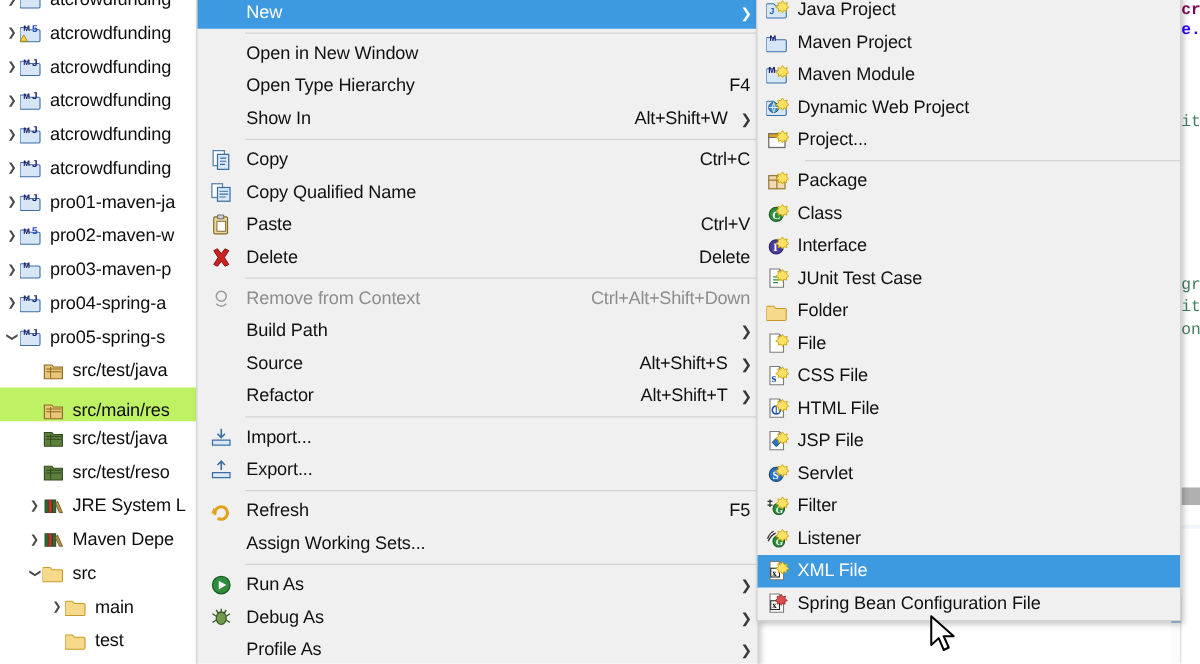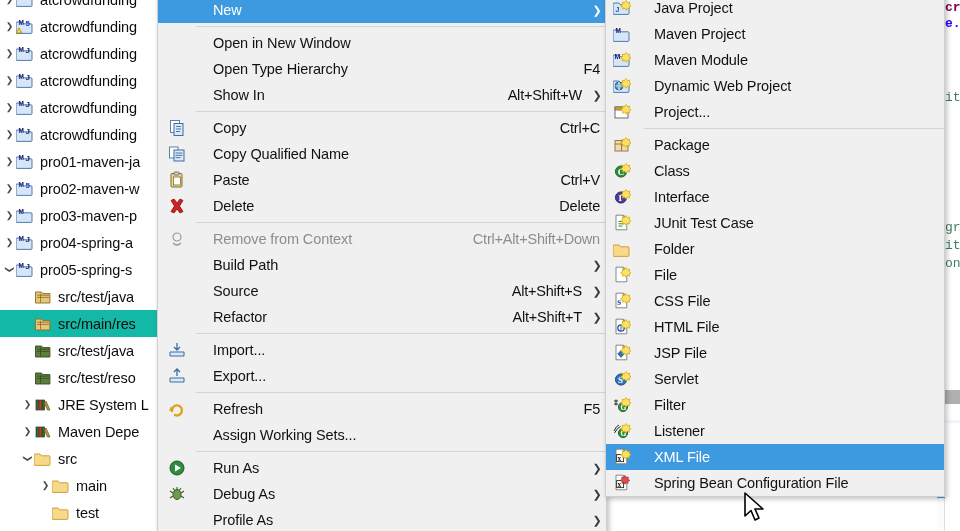--- a/index.html
+++ b/index.html
@@ -13,21 +13,21 @@
 
   
   #tree {
     position: absolute; left: 0; top: 0; width: 157px; height: 531px;
     background: #ffffff; overflow: hidden;
   }
   .trow {
     position: relative; height: 27px; display: flex; align-items: center;
     white-space: nowrap; font-size: 14.5px; color: #0d0d0d;
   }
-  .trow.sel { background: #14b8a6; }
+  .trow.sel { background: #bef264; align-items: flex-end; }
   .tw { flex: 0 0 auto; }
   .arrow {
     width: 13px; height: 27px; display: inline-flex; align-items: center;
     justify-content: center; color: #4a4a4a; font-size: 9px;
   }
   .arrow i { font-style: normal; display: block; line-height: 1; }
   .arrow.right i  { transform: none; }
   .arrow.down i   { transform: rotate(90deg); }
   .tlabel { margin-left: 5px; letter-spacing: -0.1px; }
 
@@ -46,21 +46,21 @@
   .mrow {
     position: relative; height: 26px; display: flex; align-items: center;
     padding-left: 0; white-space: nowrap;
   }
   .mrow.hl { background: #3d9ae0; color: #ffffff; }
   .mrow.disabled { color: #8d8d8d; }
   .micon {
     width: 38px; height: 26px; display: flex; align-items: center;
     justify-content: center; flex: 0 0 auto;
   }
-  .mtext { flex: 1 1 auto; letter-spacing: -0.1px; margin-left: 16px; }
+  .mtext { flex: 1 1 auto; letter-spacing: -0.1px; }
   .maccel { flex: 0 0 auto; padding-right: 6px; letter-spacing: -0.2px; }
   .mchev { flex: 0 0 auto; width: 18px; text-align: center; font-size: 11px; color: #3a3a3a; }
   .mrow.hl .mchev { color: #fff; }
   .msep { height: 1px; background: #d3d3d3; margin: 3px 0 3px 38px; }
 
   
   #ctxmenu { left: 157px; top: -4px; width: 450px; }
   #ctxmenu .mtext { padding-left: 1px; }
 
   

